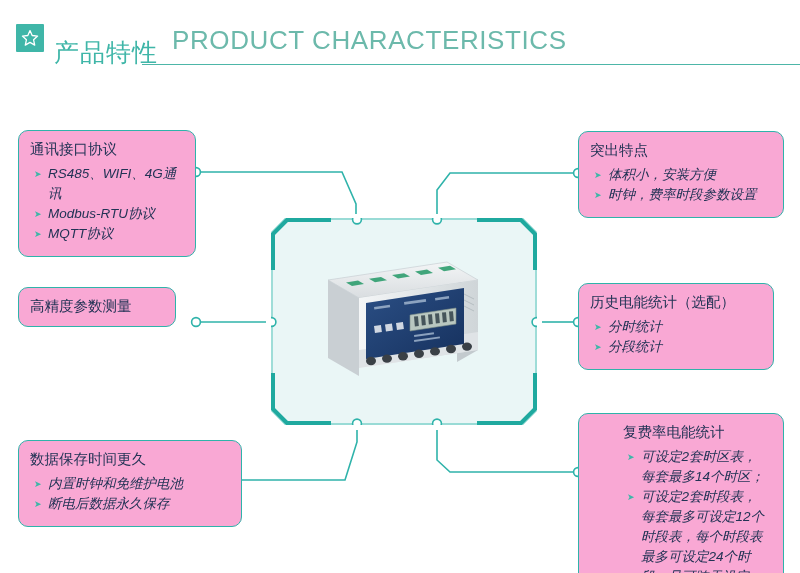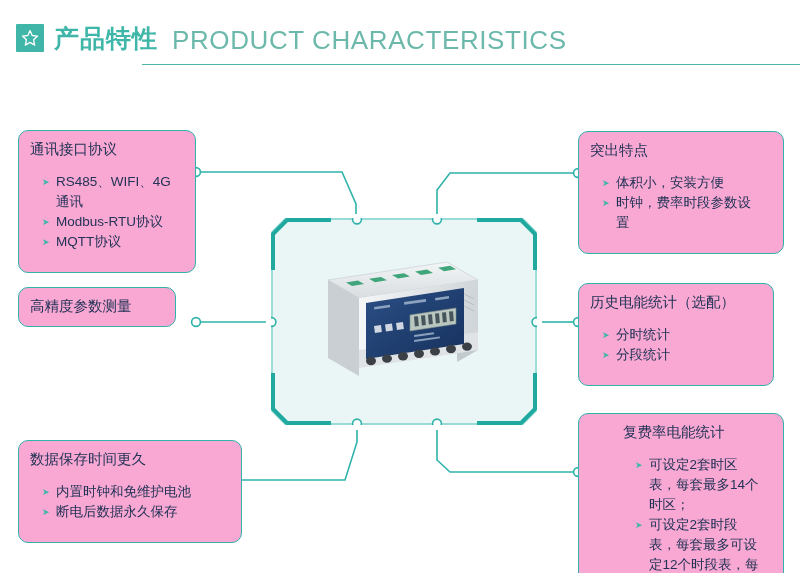--- a/index.html
+++ b/index.html
@@ -10,38 +10,38 @@
   .stage{position:absolute;left:0;top:0;width:800px;height:573px;}
 
   
   .header{position:absolute;left:16px;top:20px;width:768px;height:40px;}
   .hdr-icon{
     position:absolute;left:0;top:4px;width:28px;height:28px;background:#3fb6a8;
     display:flex;align-items:center;justify-content:center;border-radius:1px;
   }
   .hdr-icon svg{display:block;}
   .hdr-cn{
-    position:absolute;left:38px;top:0px;font-size:25px;color:#3fb6a8;
-    letter-spacing:1px;font-weight:bold;white-space:nowrap;line-height:36px;
+    position:absolute;left:38px;top:14px;font-size:25px;color:#3fb6a8;
+    letter-spacing:1px;font-weight:normal;white-space:nowrap;line-height:36px;
   }
   .hdr-en{
     position:absolute;left:156px;top:5px;font-size:26px;color:#6cb9ab;
     letter-spacing:.6px;white-space:nowrap;line-height:30px;
   }
   .hdr-rule{position:absolute;left:126px;top:44px;width:658px;height:1px;background:#4db6a8;}
 
   
   .box{
     position:absolute;border:1.6px solid #2fb3aa;border-radius:10px;background:#f9a8d4;
     box-sizing:border-box;padding:8px 10px 8px 11px;
   }
   .box-title{
     font-size:14.5px;color:#223355;line-height:21px;margin:0 0 1px 0;white-space:nowrap;
   }
-  .bullets{margin:12px;padding:0;list-style:none;}
+  .bullets{margin:4px;padding:0;list-style:none;font-style:italic;}
   .bullets li{
     font-size:13.5px;color:#223355;line-height:20px;
     padding-left:14px;position:relative;
   }
   .bullets li::before{
     content:"\27A4";position:absolute;left:0;top:0;color:#3fb6a8;font-size:9px;line-height:20px;
   }
   .bullets li.wrap{white-space:normal;}
 
   

